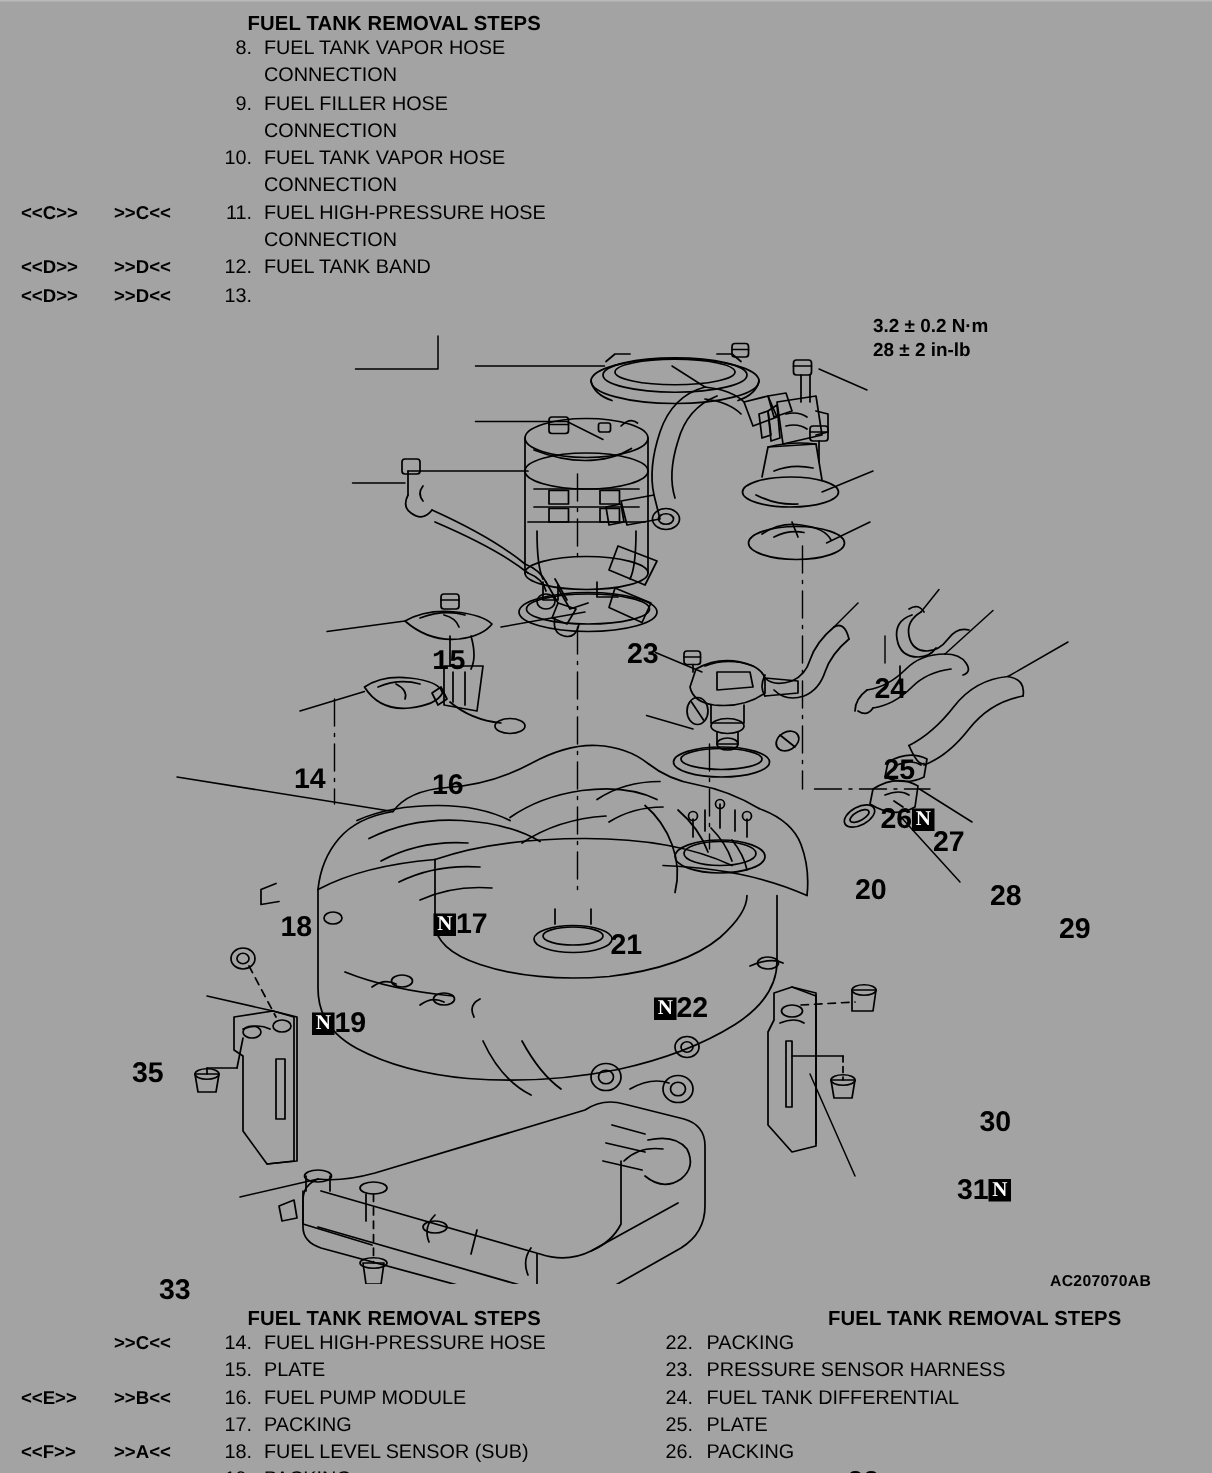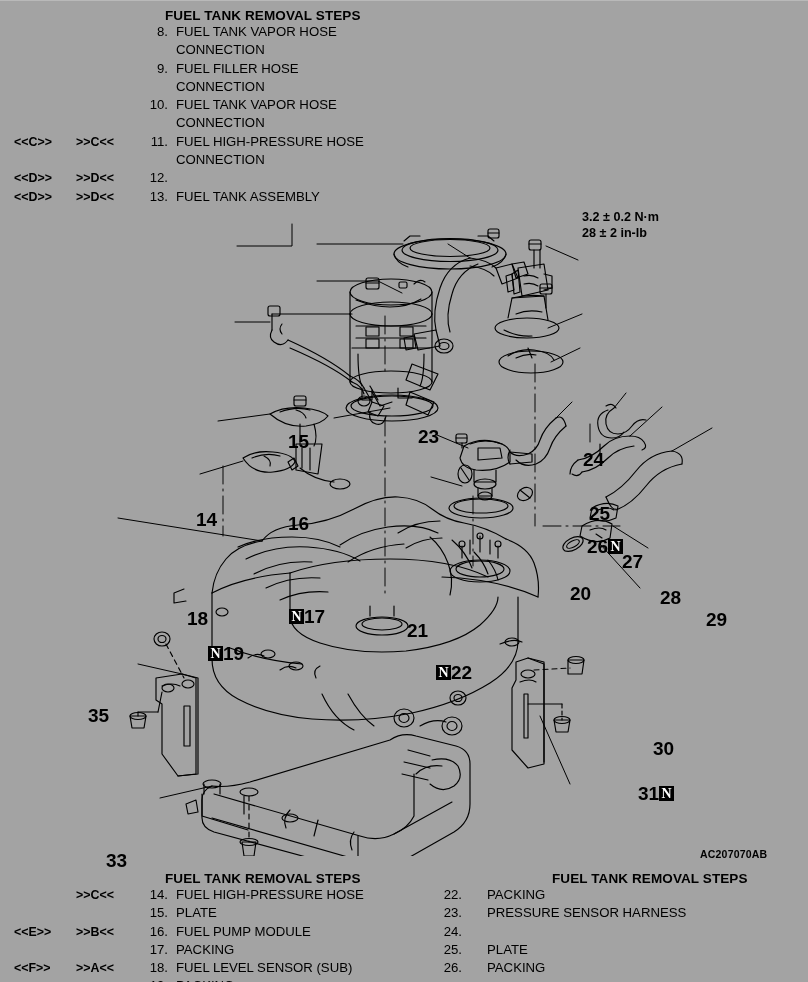--- a/index.html
+++ b/index.html
@@ -61,21 +61,21 @@
     padding-right: 8px;
   }
   .col-name { flex: 1 1 auto; }
   .cont-row .col-num { visibility: hidden; }
 
   
   .r-col-num {
     width: 42px;
     flex: 0 0 42px;
     text-align: right;
-    padding-right: 25px;
+    padding-right: 9px;
   }
 
   
   #diagram {
     position: absolute;
     left: 0; top: 196px;
     width: 808px; height: 660px;
   }
   #diagram svg { display: block; }
 
@@ -170,26 +170,26 @@
         <div class="steps-row cont-row">
           <span class="col-mark-a"></span>
           <span class="col-mark-b"></span>
           <span class="col-num"></span>
           <span class="col-name">CONNECTION</span>
         </div>
         <div class="steps-row">
           <span class="col-mark-a">&lt;&lt;D&gt;&gt;</span>
           <span class="col-mark-b">&gt;&gt;D&lt;&lt;</span>
           <span class="col-num">12.</span>
+          <span class="col-name">FUEL TANK BAND</span>
         </div>
         <div class="steps-row">
           <span class="col-mark-a">&lt;&lt;D&gt;&gt;</span>
           <span class="col-mark-b">&gt;&gt;D&lt;&lt;</span>
           <span class="col-num">13.</span>
-          <span class="col-name">FUEL TANK ASSEMBLY</span>
         </div>
       </div>
   </div>
 
   <div id="diagram">
     <svg width="808" height="660" viewBox="0 0 808 660" xmlns="http://www.w3.org/2000/svg">
       <g fill="none" stroke="#000" stroke-width="1.15" stroke-linecap="round" stroke-linejoin="round">
 
         <g stroke-width="1.0">
           <path d="M237 50 L292 50 L292 28"></path>
@@ -554,25 +554,25 @@
       </g>
     </svg>
 
     <div class="torque" style="left:582px; top:13px;">
       <div>3.2 ± 0.2 N·m</div>
       <div>28 ± 2 in-lb</div>
     </div>
 
     <div id="callouts">
         <div class="lbl" style="left: 196px; top: 314px;"><span>14</span></div>
-        <div class="lbl" style="left: 288px; top: 236px;"><span>15</span></div>
+        <div class="lbl" style="left: 288px; top: 236px; font-family: Liberation Mono, monospace;"><span>15</span></div>
         <div class="lbl" style="left: 288px; top: 273px; margin-top: 45px;"><span>16</span></div>
         <div class="lbl" style="left: 289px; top: 411px;"><span class="nbox">N</span><span>17</span></div>
         <div class="lbl" style="left: 187px; top: 413px;"><span>18</span></div>
-        <div class="lbl" style="left: 171px; top: 448px; padding-left: 37px;"><span class="nbox">N</span><span>19</span></div>
+        <div class="lbl" style="left: 171px; top: 477px; padding-left: 37px;"><span class="nbox">N</span><span>19</span></div>
         <div class="lbl" style="left: 570px; top: 388px;"><span>20</span></div>
         <div class="lbl" style="left: 407px; top: 425px;"><span>21</span></div>
         <div class="lbl" style="left: 400px; top: 467px; margin-left: 36px;"><span class="nbox">N</span><span>22</span></div>
         <div class="lbl" style="left: 418px; top: 231px;"><span>23</span></div>
         <div class="lbl" style="left: 583px; top: 254px;"><span>24</span></div>
         <div class="lbl" style="left: 589px; top: 308px;"><span>25</span></div>
         <div class="lbl" style="left: 587px; top: 341px;"><span>26</span><span class="nbox">N</span></div>
         <div class="lbl" style="left: 622px; top: 356px;"><span>27</span></div>
         <div class="lbl" style="left: 660px; top: 392px;"><span>28</span></div>
         <div class="lbl" style="left: 706px; top: 414px;"><span>29</span></div>
@@ -634,20 +634,21 @@
         <div class="steps-row">
           <span class="r-col-num">22.</span>
           <span class="col-name">PACKING</span>
         </div>
         <div class="steps-row">
           <span class="r-col-num">23.</span>
           <span class="col-name">PRESSURE SENSOR HARNESS</span>
         </div>
         <div class="steps-row">
           <span class="r-col-num">24.</span>
+          <span class="col-name">FUEL TANK DIFFERENTIAL</span>
         </div>
         <div class="steps-row">
           <span class="r-col-num">25.</span>
           <span class="col-name">PLATE</span>
         </div>
         <div class="steps-row">
           <span class="r-col-num">26.</span>
           <span class="col-name">PACKING</span>
         </div>
       </div>

